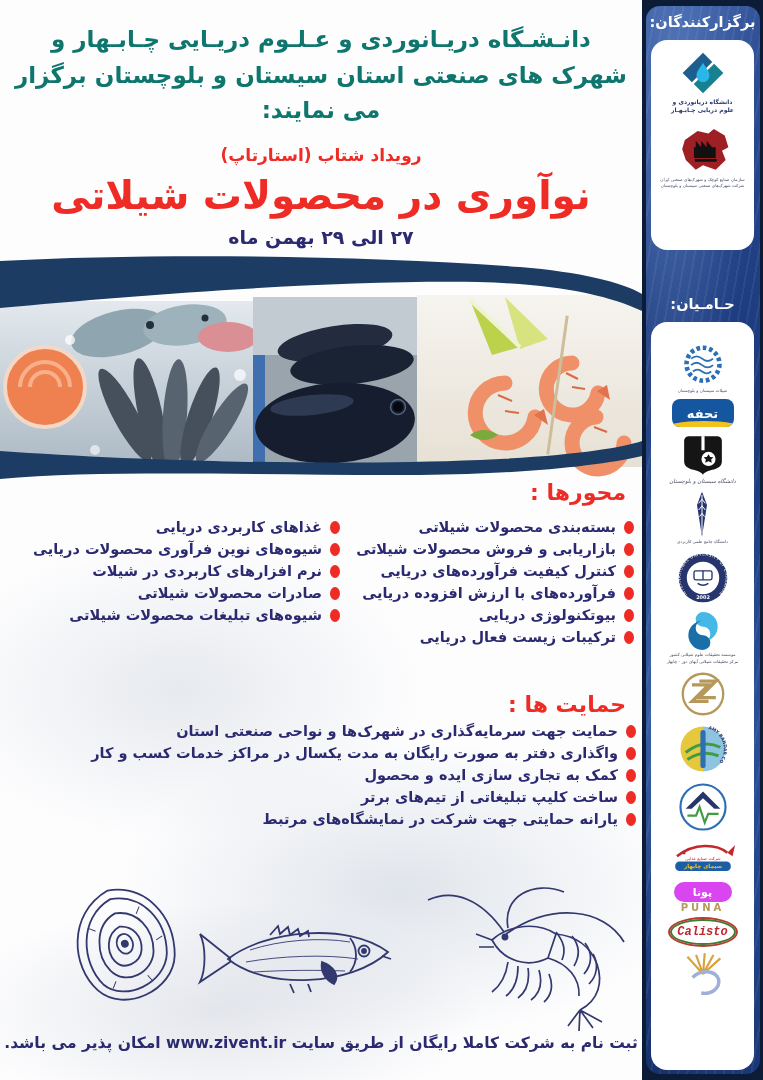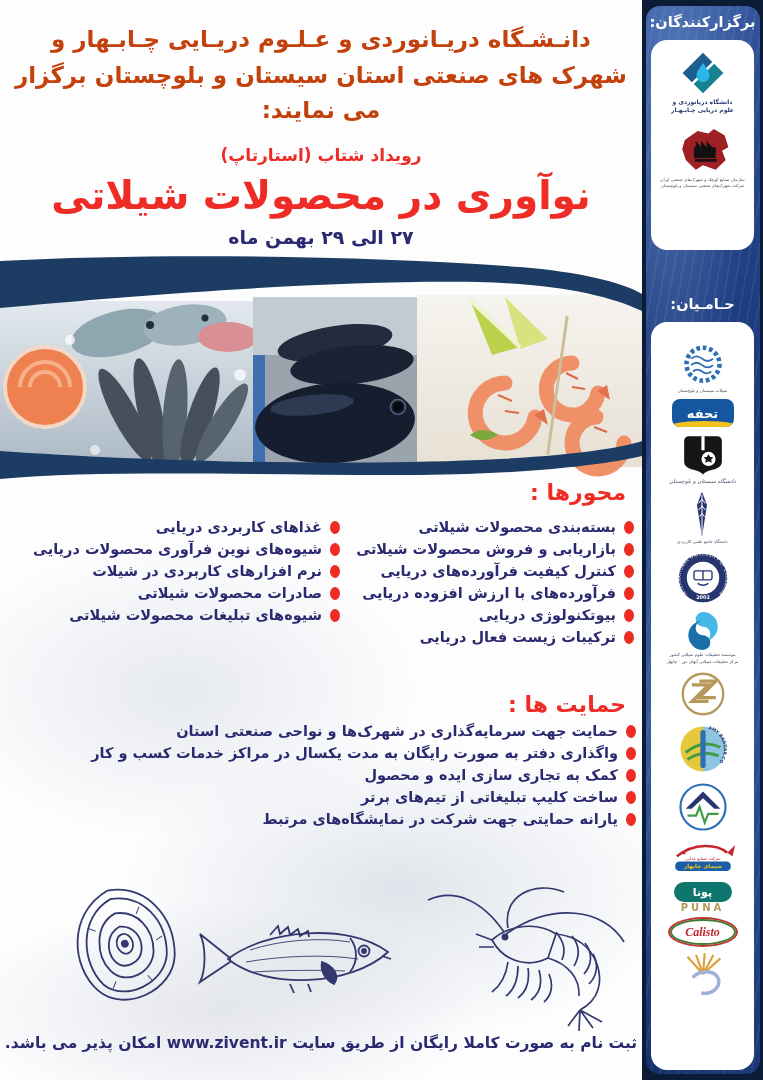--- a/index.html
+++ b/index.html
@@ -7,21 +7,21 @@
     width:763px;height:1080px;position:relative;overflow:hidden;
     font-family:"DejaVu Sans",sans-serif;background:#ffffff;
   }
   
   .main{position:absolute;left:0;top:0;width:642px;height:1080px;background:#fdfdfe;}
   .wm{position:absolute;border-radius:50%;pointer-events:none;}
   .wm1{left:-60px;top:540px;width:480px;height:300px;background:radial-gradient(closest-side,rgba(140,155,175,.20),transparent);}
   .wm2{left:120px;top:740px;width:560px;height:300px;background:radial-gradient(closest-side,rgba(120,140,165,.22),transparent);}
   .wm3{left:-40px;top:900px;width:520px;height:220px;background:radial-gradient(closest-side,rgba(150,160,180,.25),transparent);}
 
-  .org-line{direction:rtl;text-align:center;color:#c2410c;font-weight:bold;
+  .org-line{direction:rtl;text-align:center;color:#0f766e;font-weight:bold;
     font-size:23px;line-height:1.55;margin:0 14px;}
   .org-block{margin-top:22px;}
   .event-type{direction:rtl;text-align:center;color:#ee2b24;font-weight:bold;font-size:17px;margin-top:16px;}
   .event-title{direction:rtl;text-align:center;color:#ee2b24;font-weight:bold;font-size:39px;margin-top:8px;letter-spacing:-1px;}
   .event-date{direction:rtl;text-align:center;color:#2b2a70;font-weight:bold;font-size:19px;margin-top:8px;}
 
   .hero{position:absolute;left:0;top:255px;width:642px;height:235px;}
 
   .section-heading{direction:rtl;text-align:right;color:#ee2b24;font-weight:bold;font-size:22px;padding-right:16px;}
   .topics-wrap{position:absolute;left:0;top:480px;width:642px;}
@@ -59,26 +59,26 @@
   .card-organizers{height:202px;padding-top:8px;}
   .label-supporters{margin-top:46px;}
   .card-supporters{height:726px;padding-top:22px;}
   .logo-block{display:flex;flex-direction:column;align-items:center;flex:0 0 auto;}
   .logo-cap{color:#27356e;font-weight:bold;font-size:6px;direction:rtl;text-align:center;line-height:1.4;}
   .logo-cap-tiny{color:#4a4f66;font-size:4.3px;direction:rtl;text-align:center;line-height:1.5;}
   .tohfeh-box{width:62px;height:28px;border-radius:8px;background:#1456a0;position:relative;overflow:hidden;
     display:flex;align-items:center;justify-content:center;}
   .tohfeh-box .t-label{color:#fff;font-weight:bold;font-size:13px;position:relative;z-index:2;}
   .tohfeh-box .t-wave{position:absolute;left:-8px;bottom:-10px;width:80px;height:16px;background:#f4c21d;border-radius:50% 50% 0 0;}
-  .puna-box{width:58px;height:20px;border-radius:10px;background:#0f766e;display:flex;align-items:center;justify-content:center;}
+  .puna-box{width:58px;height:20px;border-radius:10px;background:#d946ef;display:flex;align-items:center;justify-content:center;}
   .puna-box .p-label{color:#fff;font-weight:bold;font-size:11px;}
   .puna-sub{color:#b5985a;font-weight:bold;font-size:10px;letter-spacing:3px;}
   .calisto-oval{width:66px;height:26px;border-radius:50%;background:#fff;border:2px solid #b93b2e;
     box-shadow:0 0 0 2px #3f7d35 inset;display:flex;align-items:center;justify-content:center;}
-  .calisto-oval .c-label{color:#c0272d;font-weight:bold;font-style:italic;font-size:12px;font-family:Liberation Serif, serif;}
+  .calisto-oval .c-label{color:#c0272d;font-weight:bold;font-style:italic;font-size:12px;font-family:Liberation Mono, monospace;}
 </style>
 </head>
 <body>
 
 <div class="main">
   <div class="wm wm1"></div>
   <div class="wm wm2"></div>
   <div class="wm wm3"></div>
 
   <div class="org-block">
@@ -267,21 +267,21 @@
       <circle cx="53" cy="53" r="2.6" fill="#33386f"></circle>
       <path d="M104,50 C124,52 138,62 145,80"></path>
       <path d="M96,74 C116,80 128,94 127,112"></path>
       <path d="M104,48 C112,58 114,66 110,76 M120,52 C128,62 128,72 122,82 M133,59 C141,69 140,81 132,90 M141,70 C147,80 145,92 137,100"></path>
       <path d="M145,80 C151,98 147,116 128,126"></path>
       <path d="M128,126 L150,138 M128,126 L141,144 M128,126 L127,147 M128,126 L116,142"></path>
       <path d="M56,78 C54,92 48,102 40,108 M66,82 C66,96 62,106 54,112 M76,84 C78,98 74,108 66,114 M87,86 C91,100 87,110 79,116 M97,90 C102,102 99,112 92,118"></path>
     </g>
   </svg>
 
-  <div class="footer-note">ثبت نام به صورت کاملا رایگان از طریق سایت www.zivent.ir امکان پذیر می باشد.</div>
+  <div class="footer-note">ثبت نام به شرکت کاملا رایگان از طریق سایت www.zivent.ir امکان پذیر می باشد.</div>
 </div>
 
 <div class="sidebar">
   <div class="sb-inner"></div>
   <div style="position:absolute;inset:0;z-index:2;">
     <div class="sb-label">برگزارکنندگان:</div>
 
     <div class="sb-card card-organizers">
       <svg width="56" height="50" viewBox="0 0 60 54">
         <path d="M8,27 L30,5 L40,15 L18,37 Z" fill="#1d5e8f"></path>

